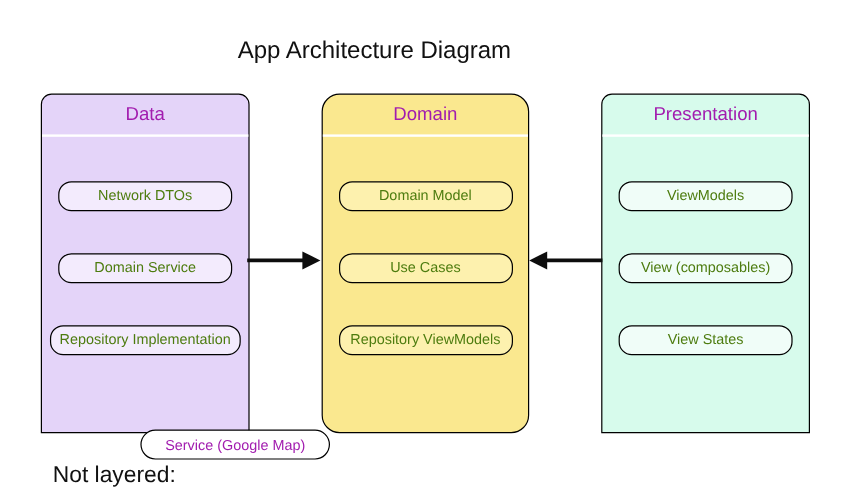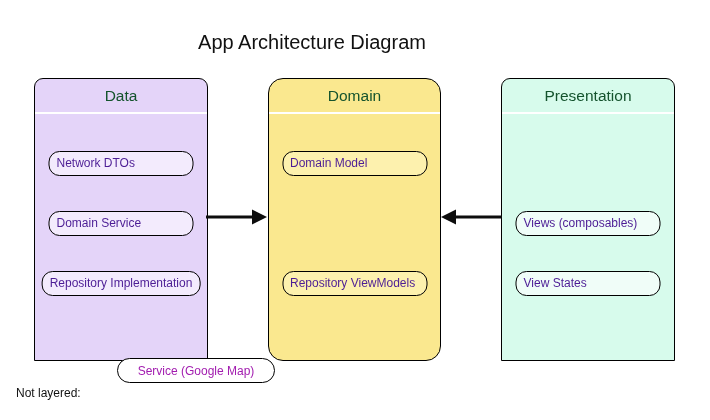--- a/index.html
+++ b/index.html
@@ -18,43 +18,43 @@
   .column{
     position:absolute;top:78px;height:283px;box-sizing:border-box;
     border:1.4px solid #000;border-radius:9px 9px 0 0;
   }
   .column.data{left:34px;width:174px;background:var(--data-fill);}
   .column.domain{left:268px;width:173px;background:var(--domain-fill);border-radius:15px;}
   .column.presentation{left:501px;width:174px;background:var(--presentation-fill);}
 
   .column-header{
     height:33px;display:flex;align-items:center;justify-content:center;
-    font-size:15.5px;font-weight:500;color:#14532d;
+    font-size:15.5px;font-weight:500;color:#a21caf;
     border-bottom:2.5px solid #ffffff;
   }
 
   .node{
     position:absolute;left:50%;transform:translateX(-50%);
     box-sizing:border-box;min-width:145px;white-space:nowrap;
     padding:4px 7px;border:1.3px solid #000;border-radius:11px;
-    font-size:12px;line-height:15px;color:#4c1d95;
+    font-size:12px;line-height:15px;text-align:center;color:#4d7c0f;
   }
   .column.data .node{background:var(--data-item-fill);}
   .column.domain .node{background:var(--domain-item-fill);}
   .column.presentation .node{background:var(--presentation-item-fill);}
   .node.row1{top:72px;}
   .node.row2{top:132px;}
   .node.row3{top:192px;}
 
   .arrows{position:absolute;inset:0;pointer-events:none;}
   .arrows line{stroke:var(--arrow);stroke-width:3;}
   .arrows polygon{fill:var(--arrow);}
 
   .footer-label{
-    position:absolute;left:16px;top:386px;font-size:12px;color:#111;
+    position:absolute;left:44px;top:386px;font-size:19px;color:#111;
   }
   .footer-node{
     position:absolute;left:117px;top:358px;box-sizing:border-box;
     min-width:158px;height:25px;display:flex;align-items:center;justify-content:center;
     background:#ffffff;border:1.3px solid #000;border-radius:12.5px;
     font-size:12px;color:#a21caf;white-space:nowrap;padding:0 12px;
   }
 </style>
 </head>
 <body style="--data-fill: #e4d4f9; --data-item-fill: #f3ebfd; --domain-fill: #fae88f; --domain-item-fill: #fdf1ae; --presentation-fill: #d7fbec; --presentation-item-fill: #f0fdf8; --arrow: #0d0d0d;">
@@ -66,26 +66,28 @@
   <div class="column data">
     <div class="column-header">Data</div>
     <div class="node row1">Network DTOs</div>
     <div class="node row2">Domain Service</div>
     <div class="node row3">Repository Implementation</div>
   </div>
 
   <div class="column domain">
     <div class="column-header">Domain</div>
     <div class="node row1">Domain Model</div>
+    <div class="node row2">Use Cases</div>
     <div class="node row3">Repository ViewModels</div>
   </div>
 
   <div class="column presentation">
     <div class="column-header">Presentation</div>
-    <div class="node row2">Views (composables)</div>
+    <div class="node row1">ViewModels</div>
+    <div class="node row2">View (composables)</div>
     <div class="node row3">View States</div>
   </div>
 
   <svg class="arrows" width="710" height="420" viewBox="0 0 710 420">
     <g>
       <line x1="206" y1="217" x2="254" y2="217"></line>
       <polygon points="267,217 252,209.5 252,224.5"></polygon>
     </g>
     <g>
       <line x1="502" y1="217" x2="455" y2="217"></line>

